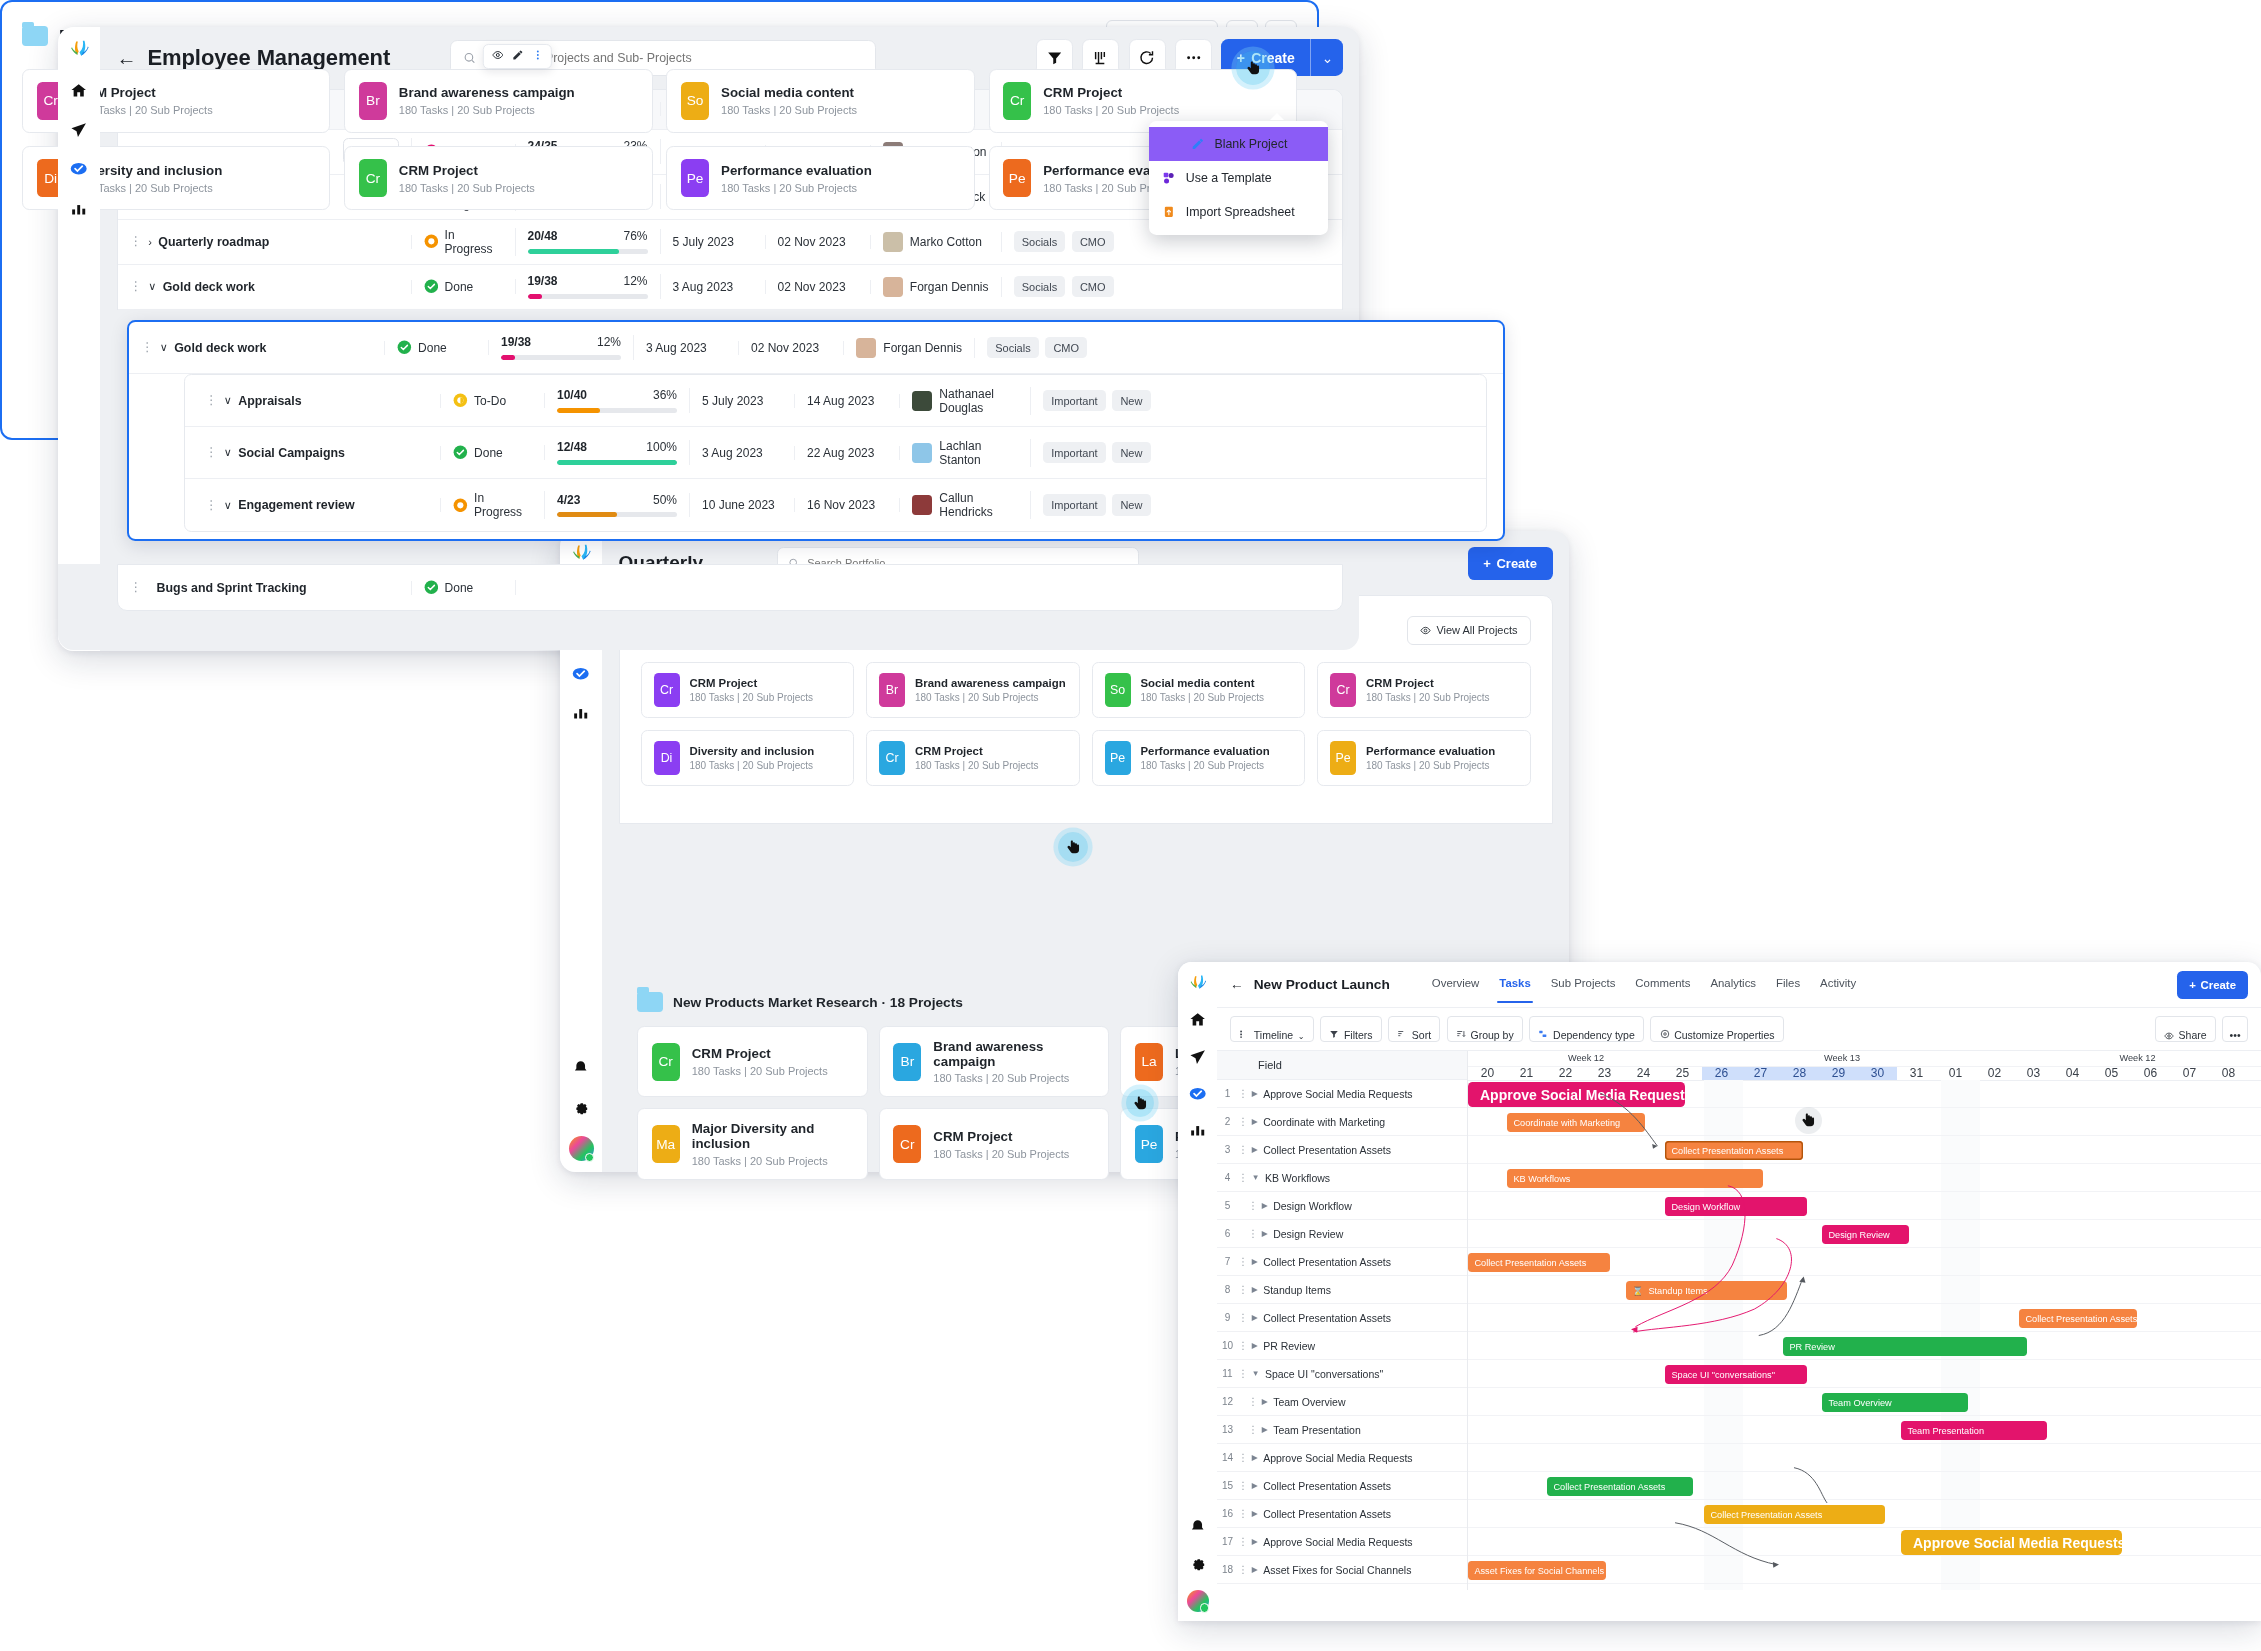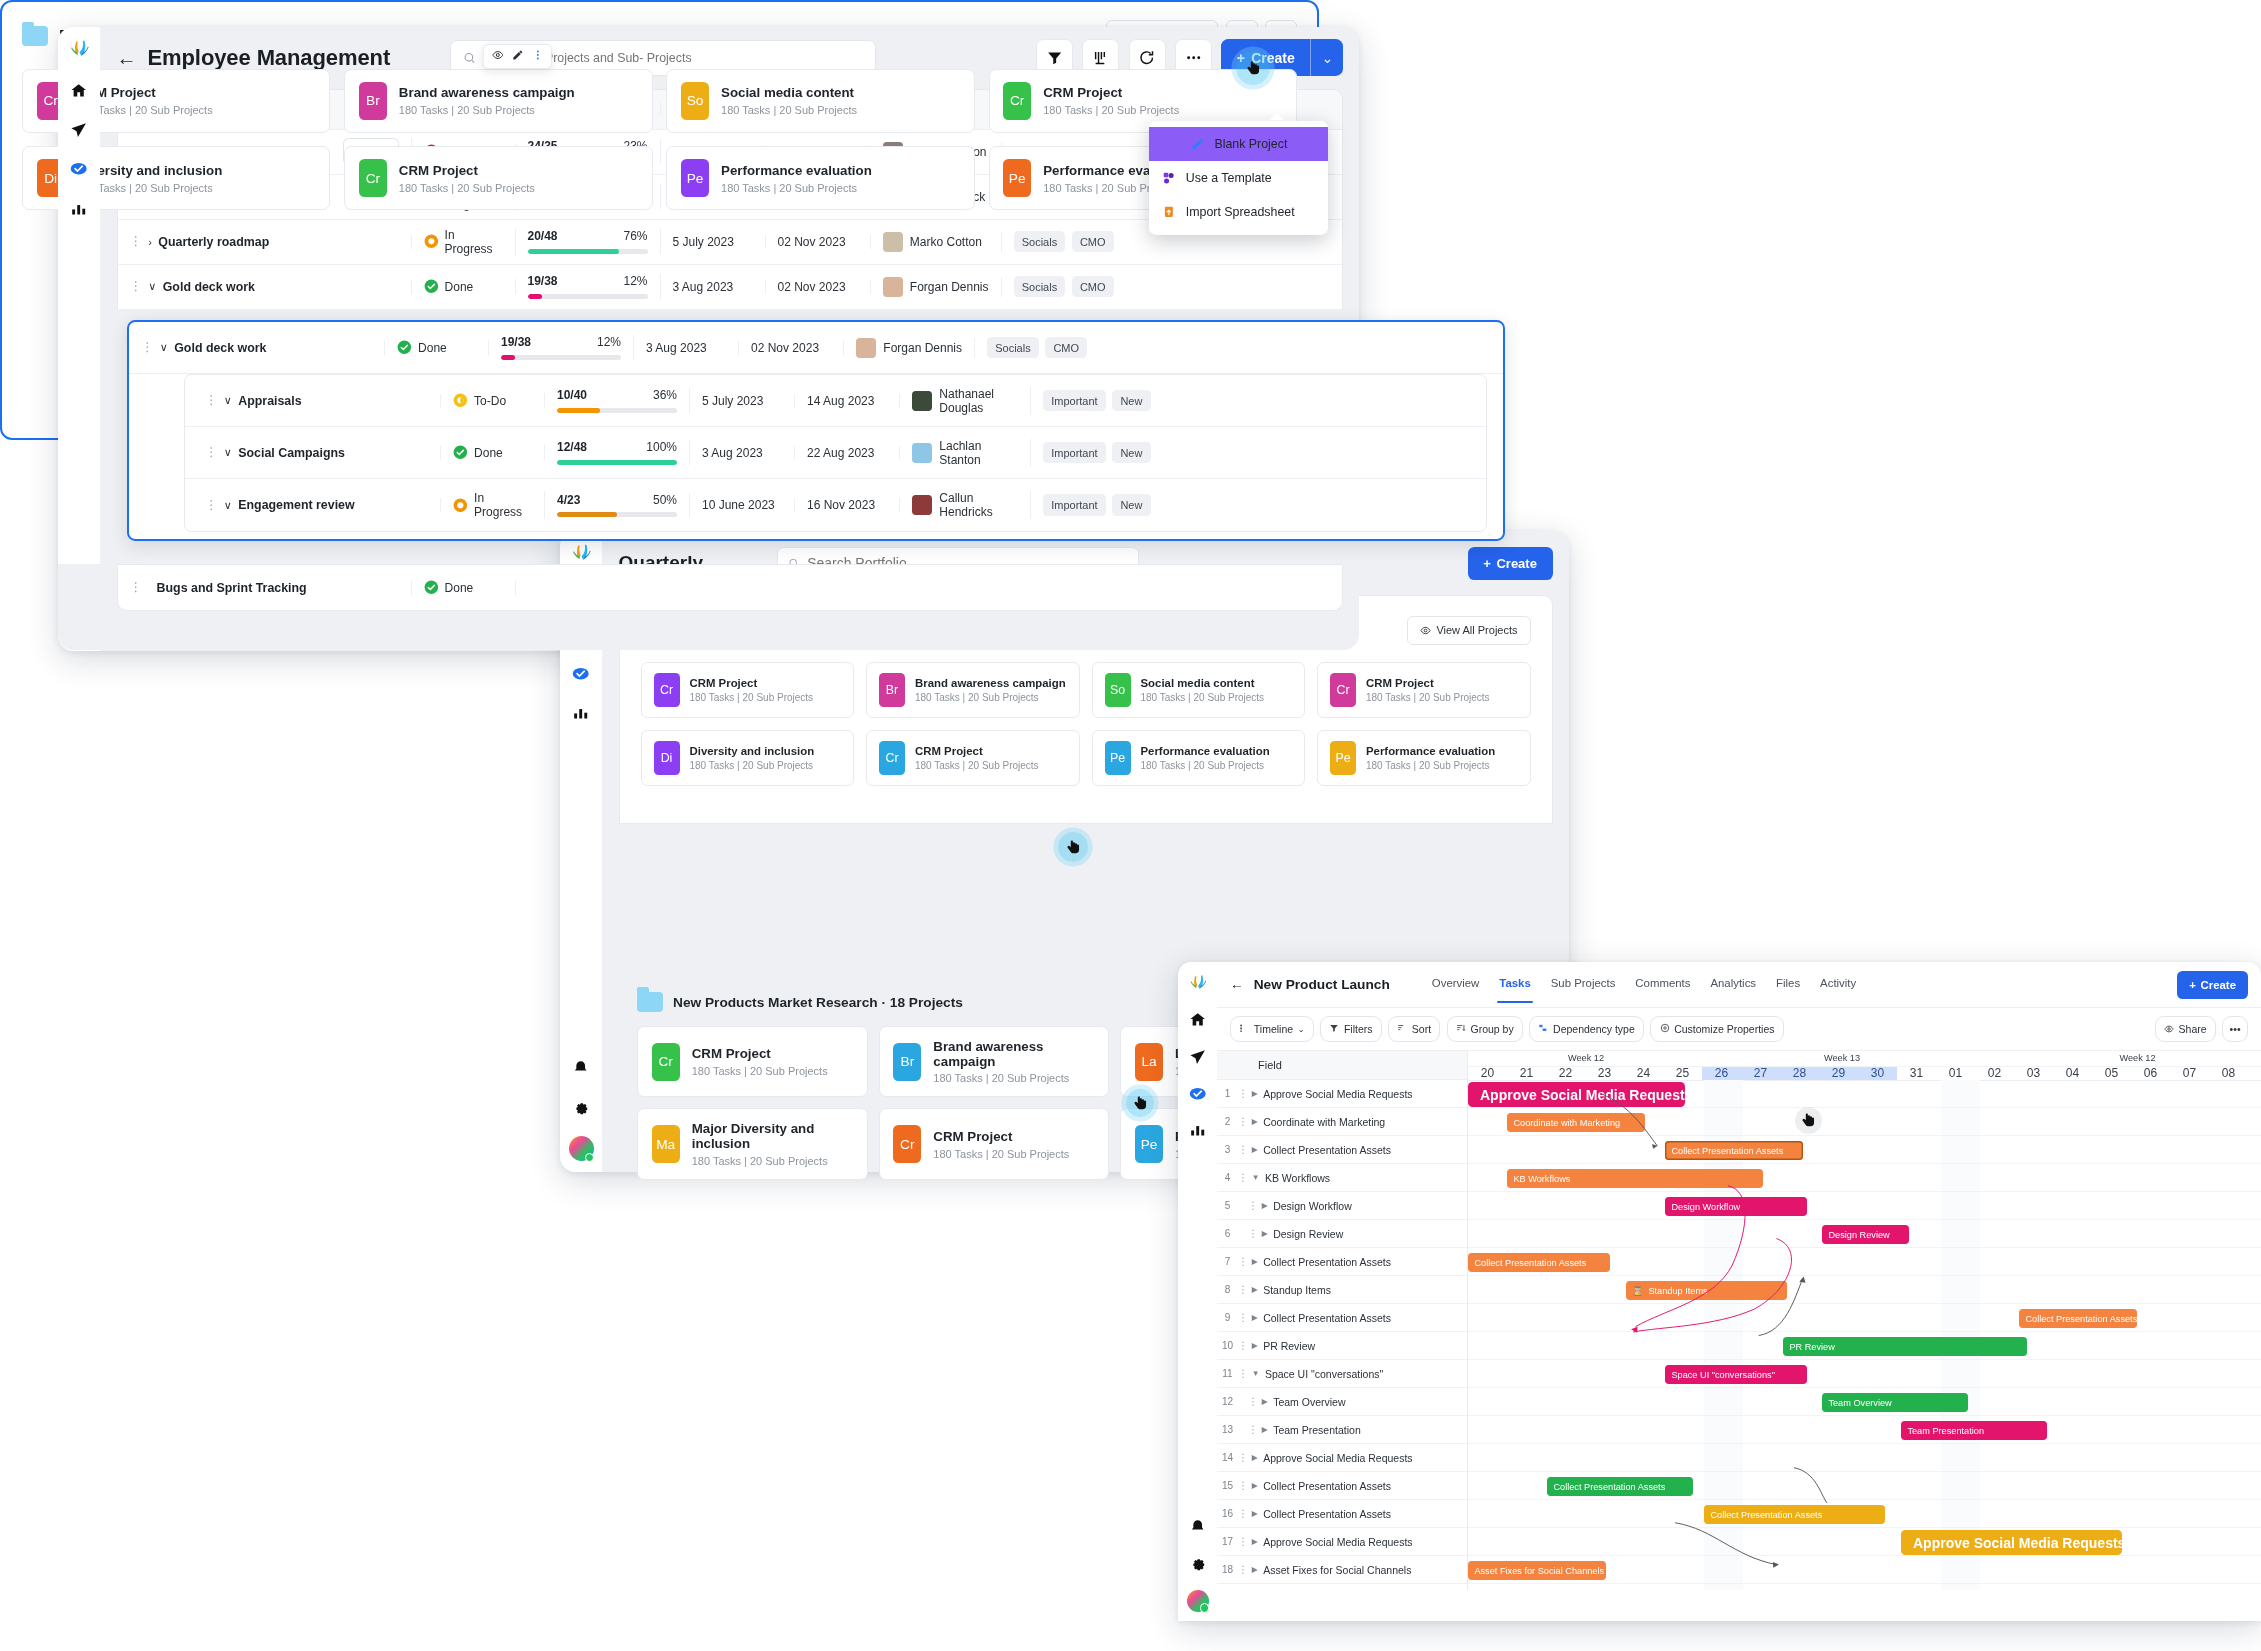--- a/index.html
+++ b/index.html
@@ -143,21 +143,21 @@
   #win-portfolios {
     left: 560px; top: 531px; width: 1009px; height: 641px; background: #eef0f3;
   }
   #win-portfolios .content { position: absolute; left: 42px; right: 0; top: 0; bottom: 0; }
   .pf-header { display: flex; align-items: center; height: 64px; padding: 0 16.5px; gap: 16.5px; }
   .pf-title { font-size: 19px; font-weight: 700; color: #1b1f25; }
   .pf-search {
     width: 362px; height: 33px; background: #fff; border: 0.5px solid #e3e6eb; border-radius: 6.4px;
     display: flex; align-items: center; gap: 7.3px; padding: 0 10px; margin-left: 58px;
   }
-  .pf-search input { border: none; outline: none; font-size: 14px; color: #9aa0a9; background: transparent;
+  .pf-search input { border: none; outline: none; font-size: 11px; color: #9aa0a9; background: transparent;
                      font-family: "Liberation Sans", sans-serif; width: 100%; }
   .pf-create {
     margin-left: auto; height: 33px; background: #2563eb; color: #fff; border-radius: 6.4px;
     display: flex; align-items: center; gap: 5.5px; padding: 0 15.6px; font-size: 13px; font-weight: 600;
   }
   .pf-body { margin: 0 16.5px; background: #fff; border: 0.5px solid #e6e9ee; border-radius: 10px 10px 0 0;
              padding: 20px 21px; min-height: 229px; }
   .pf-secrow { display: flex; align-items: flex-start; }
   .pf-sectitle { font-size: 13.3px; font-weight: 700; color: #1f242a; }
   .viewall {
@@ -216,22 +216,22 @@
   .gt-head { display: flex; align-items: center; height: 45px; padding: 0 13px; gap: 10px; }
   .gt-back { font-size: 13.7px; color: #22262c; }
   .gt-title { font-size: 13.7px; font-weight: 700; color: #1b1f25; }
   .gt-tabs { display: flex; gap: 20px; margin-left: 32px; text-align: right; }
   .gt-tab { font-size: 11.4px; color: #4b525b; position: relative; padding-bottom: 3.7px; }
   .gt-tab.active { color: #2563eb; font-weight: 700; }
   .gt-tab.active:after { content: ""; position: absolute; left: -2.7px; right: -2.7px; bottom: -11px; height: 2.7px; background: #2563eb; border-radius: 1.4px; }
   .gt-create { margin-left: auto; background: #2563eb; color: #fff; border-radius: 5.5px; height: 28px;
                display: flex; align-items: center; gap: 4.6px; padding: 0 12px; font-size: 11.4px; font-weight: 600; }
   .gt-toolbar { display: flex; align-items: center; gap: 6.4px; padding: 8.2px 13px; border-top: 0.5px solid #edeff3; }
-  .tb-btn { border: 0.5px solid #e2e5ea; border-radius: 9px; background: #fff; height: 26px;
-            display: flex; align-items: center; gap: 4.6px; padding: 0 8.2px; font-size: 10.5px; color: #2b3138; }
+  .tb-btn { border: 0.5px solid #e2e5ea; border-radius: 4px; background: #fff; height: 26px;
+            display: flex; align-items: flex-end; gap: 4.6px; padding: 0 8.2px; font-size: 10.5px; color: #2b3138; }
   .tb-btn svg { width: 10px; height: 10px; }
   .tb-right { margin-left: auto; display: flex; gap: 6.4px; }
 
   .gt-grid { position: relative; border-top: 0.5px solid #edeff3; height: 540px; overflow: hidden; }
   .gt-left { position: absolute; left: 0; top: 0; width: 251px; bottom: 0; background: #fff; z-index: 3;
              border-right: 0.5px solid #e9ebef; }
   .gl-head { height: 29px; background: #f7f8fa; display: flex; align-items: center; padding-left: 41px;
              font-size: 11px; font-weight: 400; color: #2b3138; border-bottom: 0.5px solid #edeff3; }
   .gl-row { height: 28px; display: flex; align-items: center; border-bottom: 0.5px solid #f0f1f4; font-size: 10.5px; color: #2b3138; }
   .gl-num { width: 21px; text-align: center; color: #7c838c; font-size: 10px; flex: 0 0 auto;}

